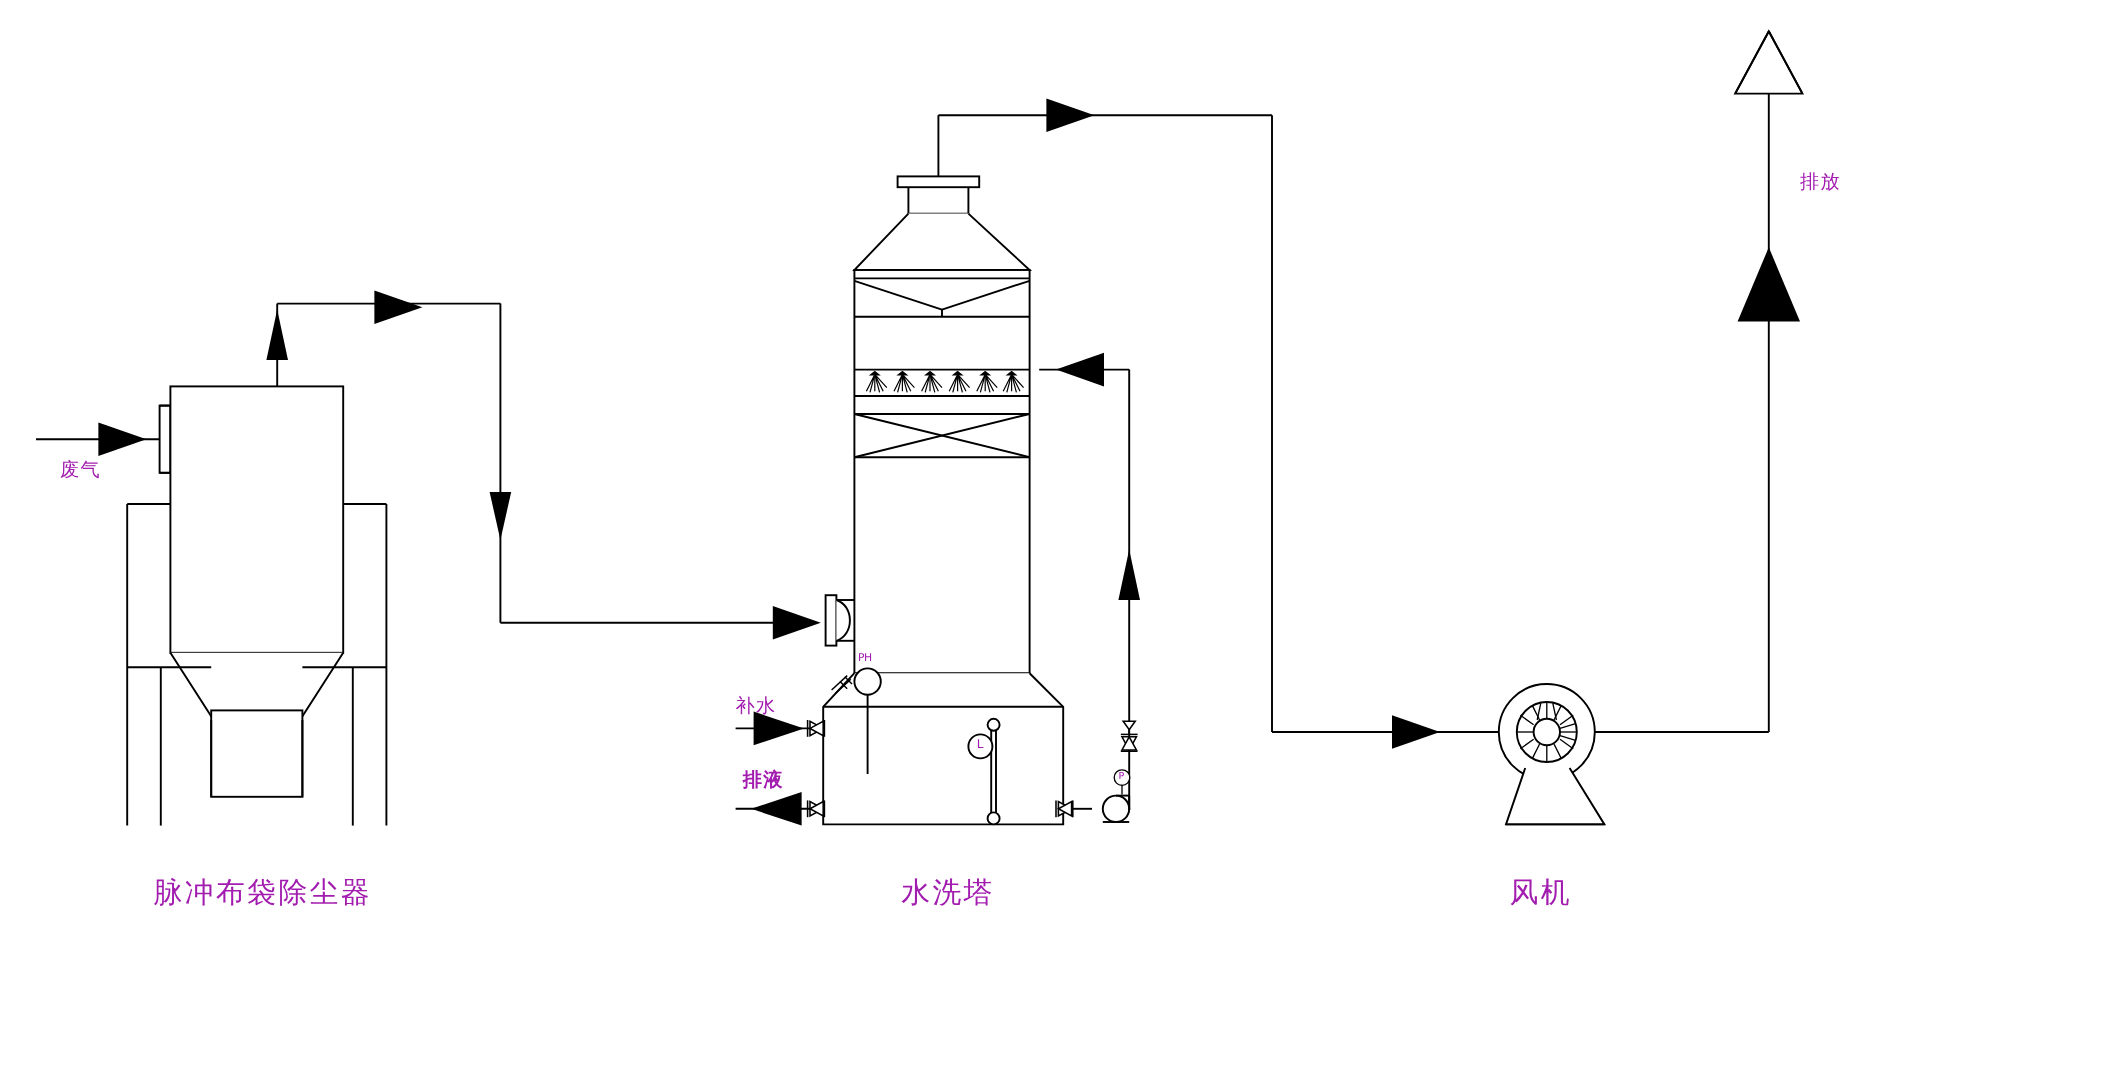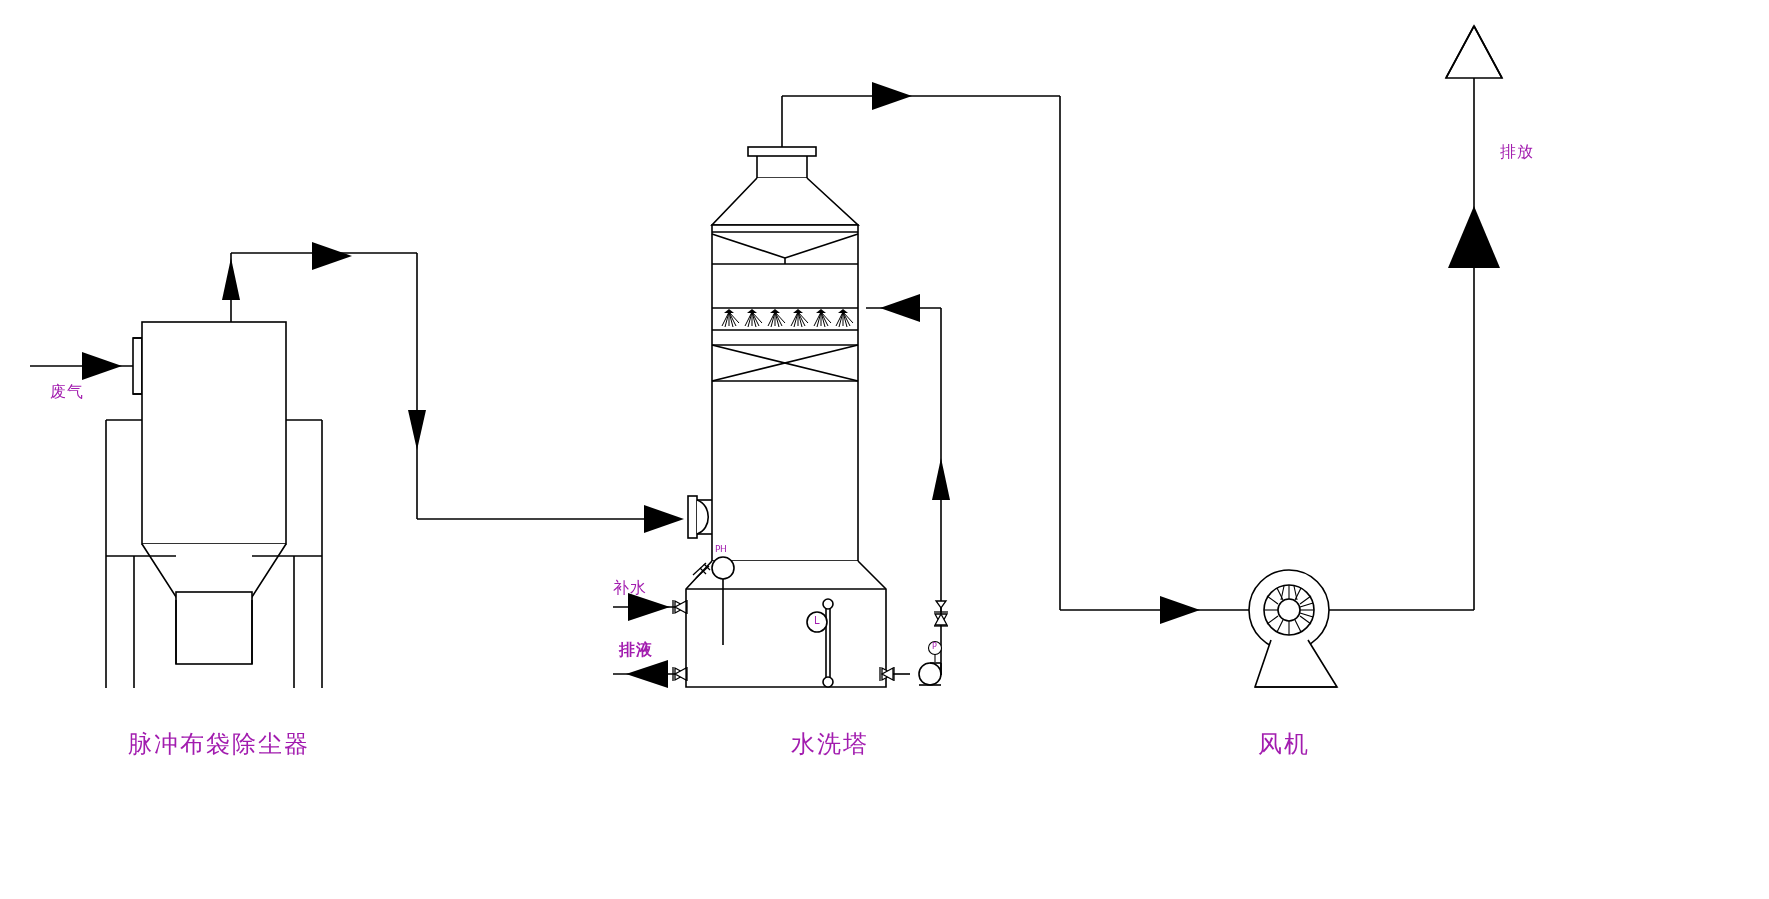--- a/index.html
+++ b/index.html
@@ -298,21 +298,21 @@
 <div class="lbl flowlbl" style="left:50px;top:382px;">废气</div>
 
 <div class="lbl flowlbl" style="left:613px;top:578px;">补水</div>
 
 <div class="lbl flowlbl-b" style="left:619px;top:640px;">排液</div>
 
 <div class="lbl flowlbl" style="left:1500px;top:142px;">排放</div>
 
 <div class="lbl eqname" style="left:128px;top:728px;">脉冲布袋除尘器</div>
 
-<div class="lbl eqname" style="left:791px;top:728px;text-align:right;">水洗塔</div>
+<div class="lbl eqname" style="left:751px;top:728px;text-align:right;">水洗塔</div>
 
 <div class="lbl eqname" style="left:1258px;top:728px;">风机</div>
 
 <div class="lbl" style="left:715px;top:544px;font-size:9px;font-weight:normal;letter-spacing:-0.5px;">PH</div>
 
 <div class="lbl" style="left:814px;top:615px;font-size:10px;">L</div>
 
 <div class="lbl" style="left:932px;top:642px;font-size:8px;">P</div>
 
 </div>

